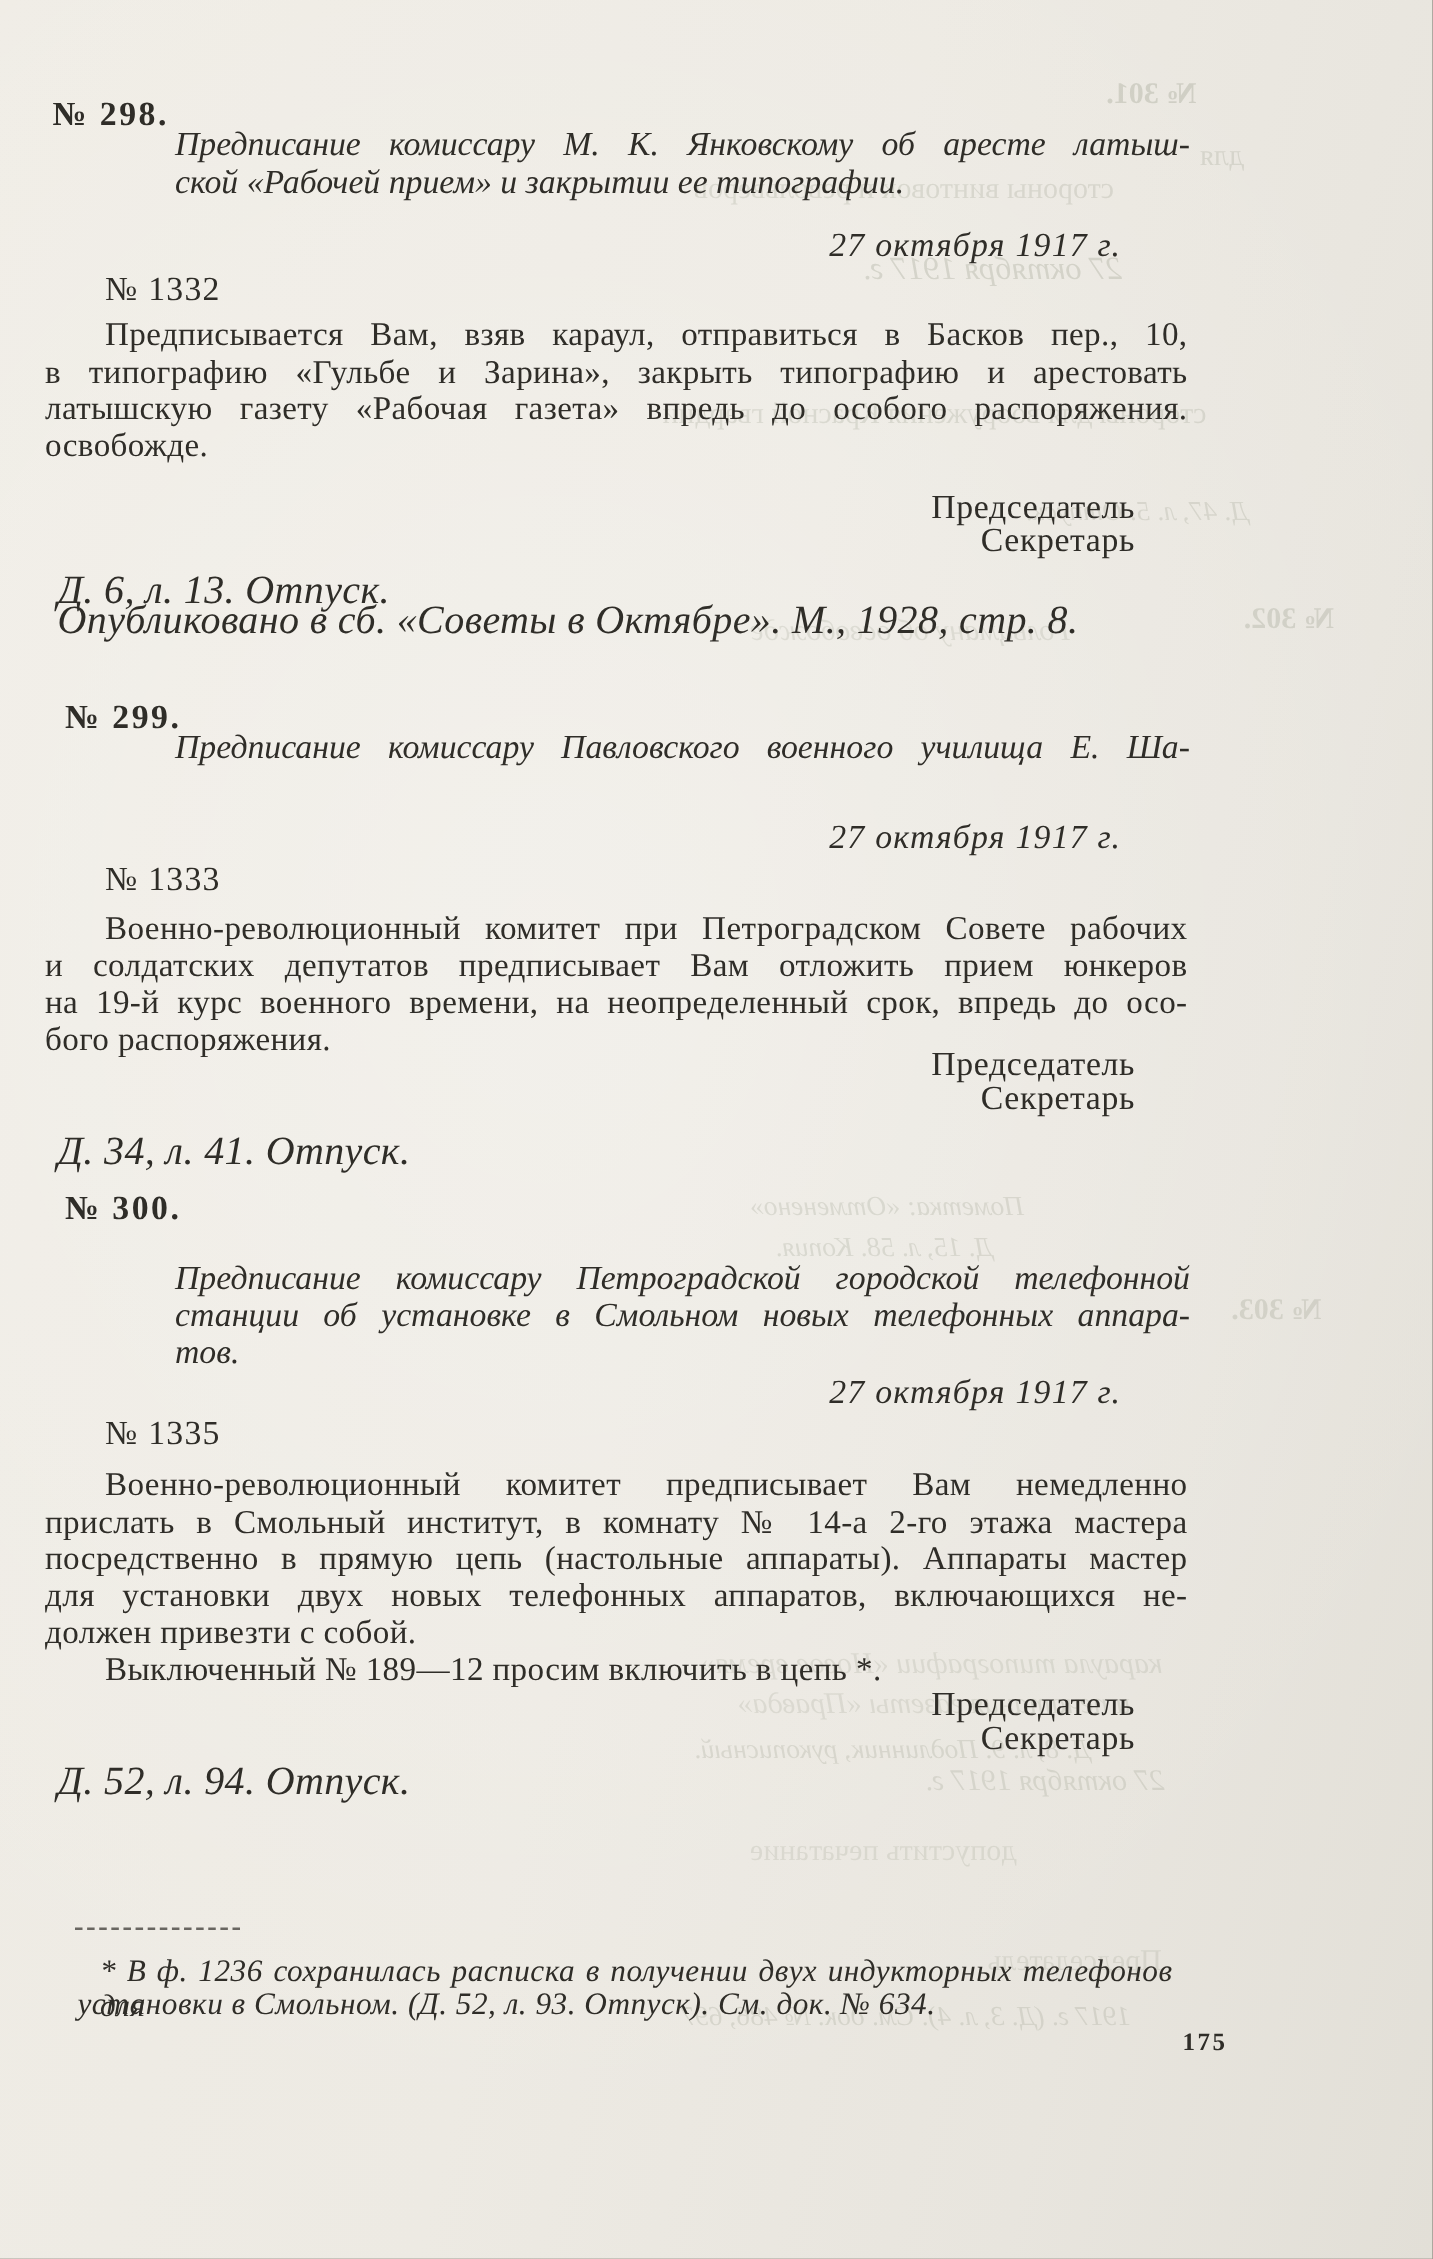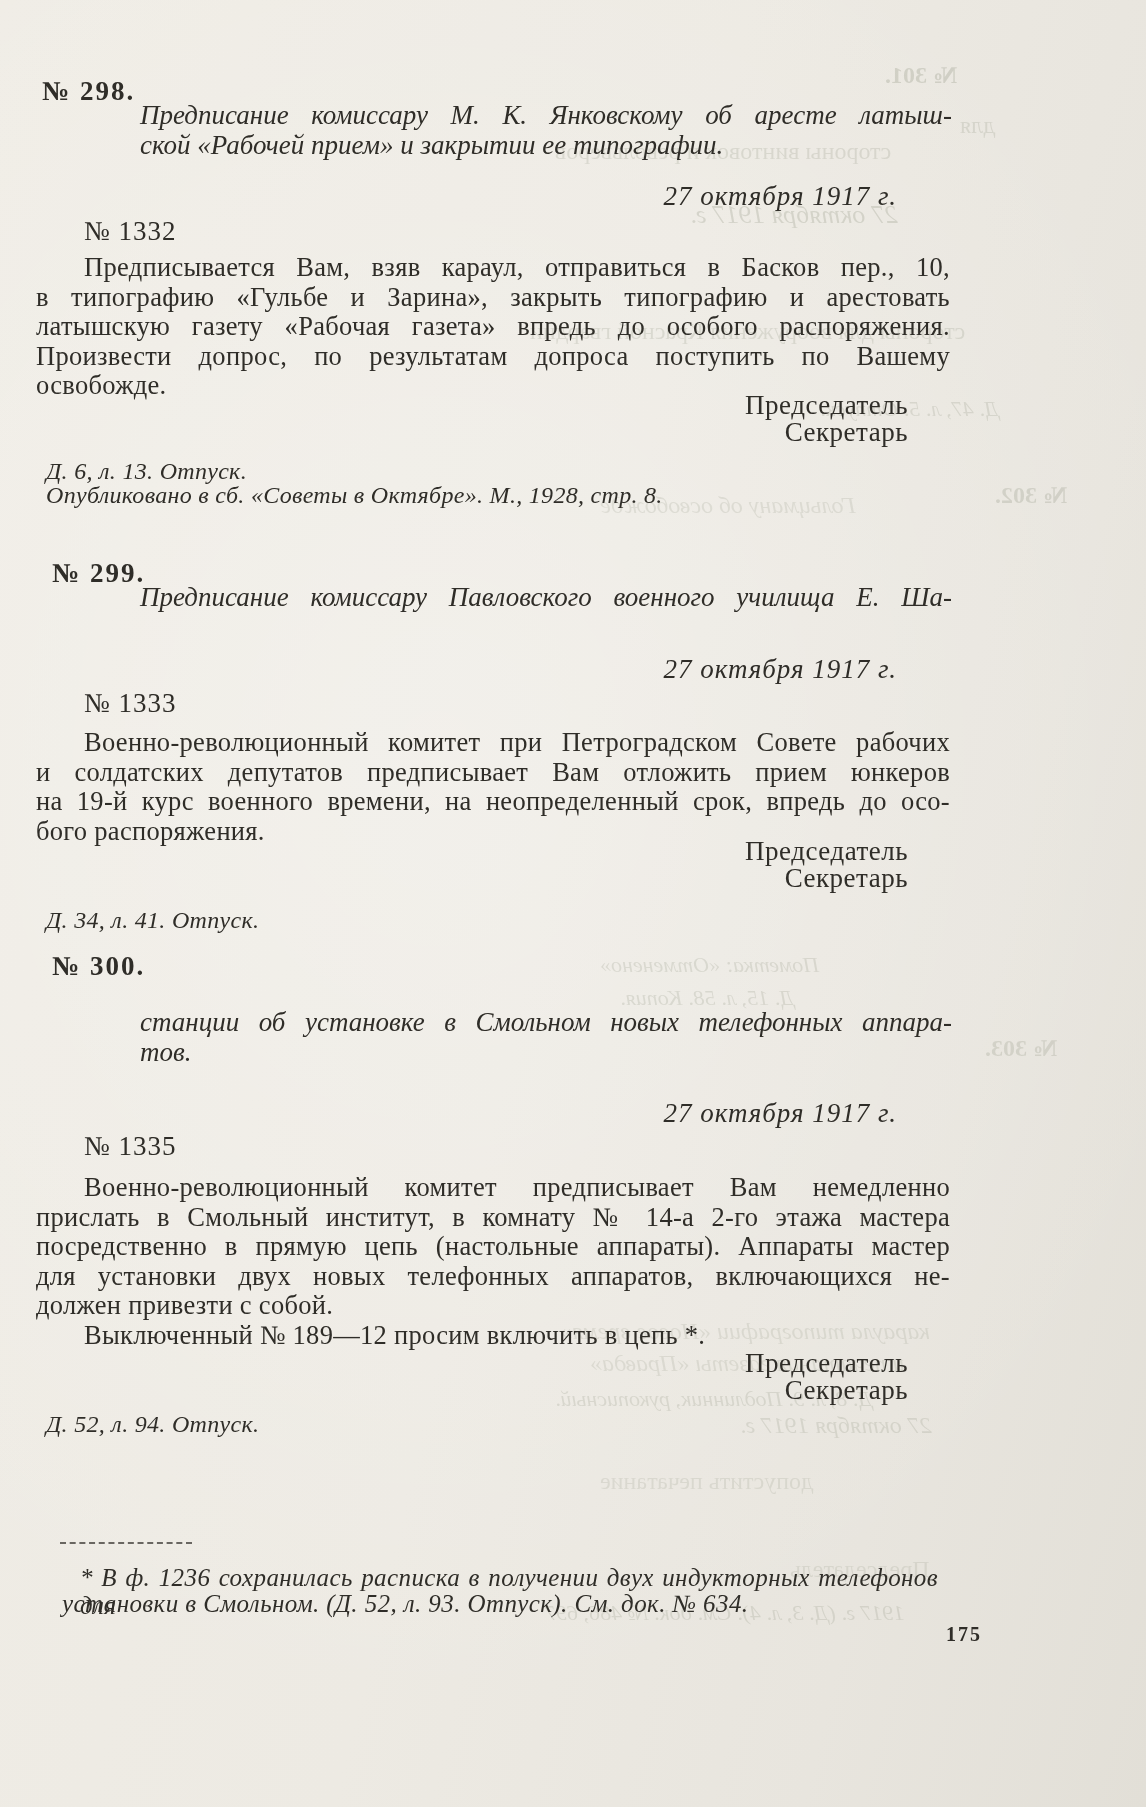--- a/index.html
+++ b/index.html
@@ -16,21 +16,21 @@
   }
   .abs{position:absolute;}
   .docnum{font-size:27px;font-weight:bold;letter-spacing:2px;}
   .regnum{font-size:27px;letter-spacing:1px;}
   .heading{font-size:27px;font-style:italic;line-height:29.5px;width:812px;}
   .date{font-size:27px;font-style:italic;letter-spacing:1px;}
   .body{font-size:26.5px;line-height:29.6px;width:914px;letter-spacing:.3px;}
   .jl{text-align:justify;text-align-last:justify;font-family:Liberation Serif, serif;}
   .ind{text-indent:48px;}
   .sig{font-size:27px;line-height:26.5px;text-align:right;letter-spacing:.5px;}
-  .arch{font-size:24px;font-style:italic;line-height:24px;letter-spacing:.3px;}
+  .arch{font-size:32px;font-style:italic;line-height:24px;letter-spacing:.3px;}
   .fnote{font-size:25px;font-style:italic;letter-spacing:.4px;}
   .fn1{left:80px;top:1564px;width:858px;}
   .fn2{left:62px;top:1590px;}
   .pagenum{left:946px;top:1623px;font-size:20px;font-weight:bold;letter-spacing:2px;}
   .fnsep{left:60px;top:1542px;width:132px;height:0;border-top:2.5px solid rgba(60,58,52,.75);border-top-style:dashed;}
 
   
   .n298{left:42px;top:76px;}
   .h298{left:140px;top:101px;}
   .dt298{right:249px;top:181px;}
@@ -112,21 +112,20 @@
     <div class="abs heading h298">
       <div class="jl">Предписание комиссару М. К. Янковскому об аресте латыш-</div>
       <div>ской «Рабочей прием» и закрытии ее типографии.</div>
     </div>
     <div class="abs date dt298">27 октября 1917 г.</div>
     <div class="abs regnum r1332">№ 1332</div>
     <div class="abs body b298">
       <div class="jl ind">Предписывается Вам, взяв караул, отправиться в Басков пер., 10,</div>
       <div class="jl">в типографию «Гульбе и Зарина», закрыть типографию и арестовать</div>
       <div class="jl">латышскую газету «Рабочая газета» впредь до особого распоряжения.</div>
-      <div class="jl">Произвести допрос, по результатам допроса поступить по Вашему</div>
       <div>освобожде.</div>
     </div>
     <div class="abs sig s298">
       <div>Председатель</div>
       <div>Секретарь</div>
     </div>
     <div class="abs arch a298">
       <div>Д. 6, л. 13. Отпуск.</div>
       <div>Опубликовано в сб. «Советы в Октябре». М., 1928, стр. 8.</div>
     </div>
@@ -150,20 +149,21 @@
       <div>Секретарь</div>
     </div>
     <div class="abs arch a299">
       <div>Д. 34, л. 41. Отпуск.</div>
     </div>
   </section>
 
   <section>
     <div class="abs docnum n300">№ 300.</div>
     <div class="abs heading h300">
+      <div class="jl">Предписание комиссару Петроградской городской телефонной</div>
       <div class="jl">станции об установке в Смольном новых телефонных аппара-</div>
       <div>тов.</div>
     </div>
     <div class="abs date dt300">27 октября 1917 г.</div>
     <div class="abs regnum r1335">№ 1335</div>
     <div class="abs body b300">
       <div class="jl ind">Военно-революционный комитет предписывает Вам немедленно</div>
       <div class="jl">прислать в Смольный институт, в комнату № 14-а 2-го этажа мастера</div>
       <div class="jl">посредственно в прямую цепь (настольные аппараты). Аппараты мастер</div>
       <div class="jl">для установки двух новых телефонных аппаратов, включающихся не-</div>

